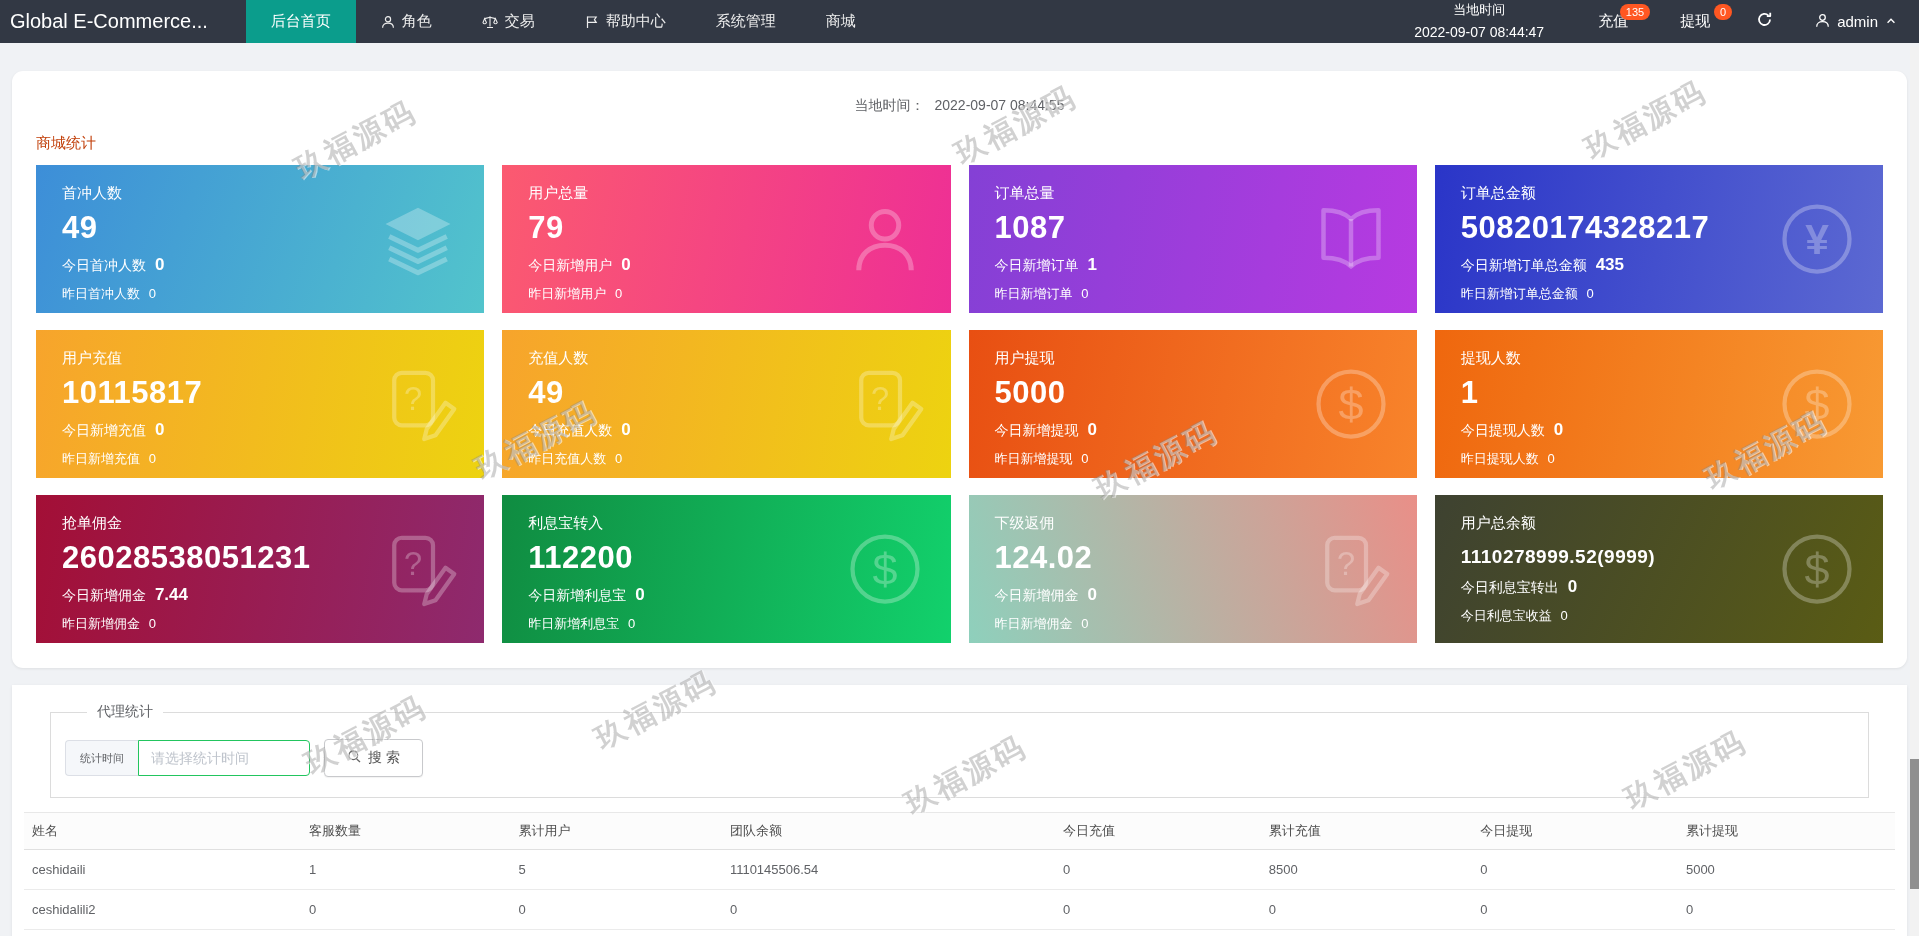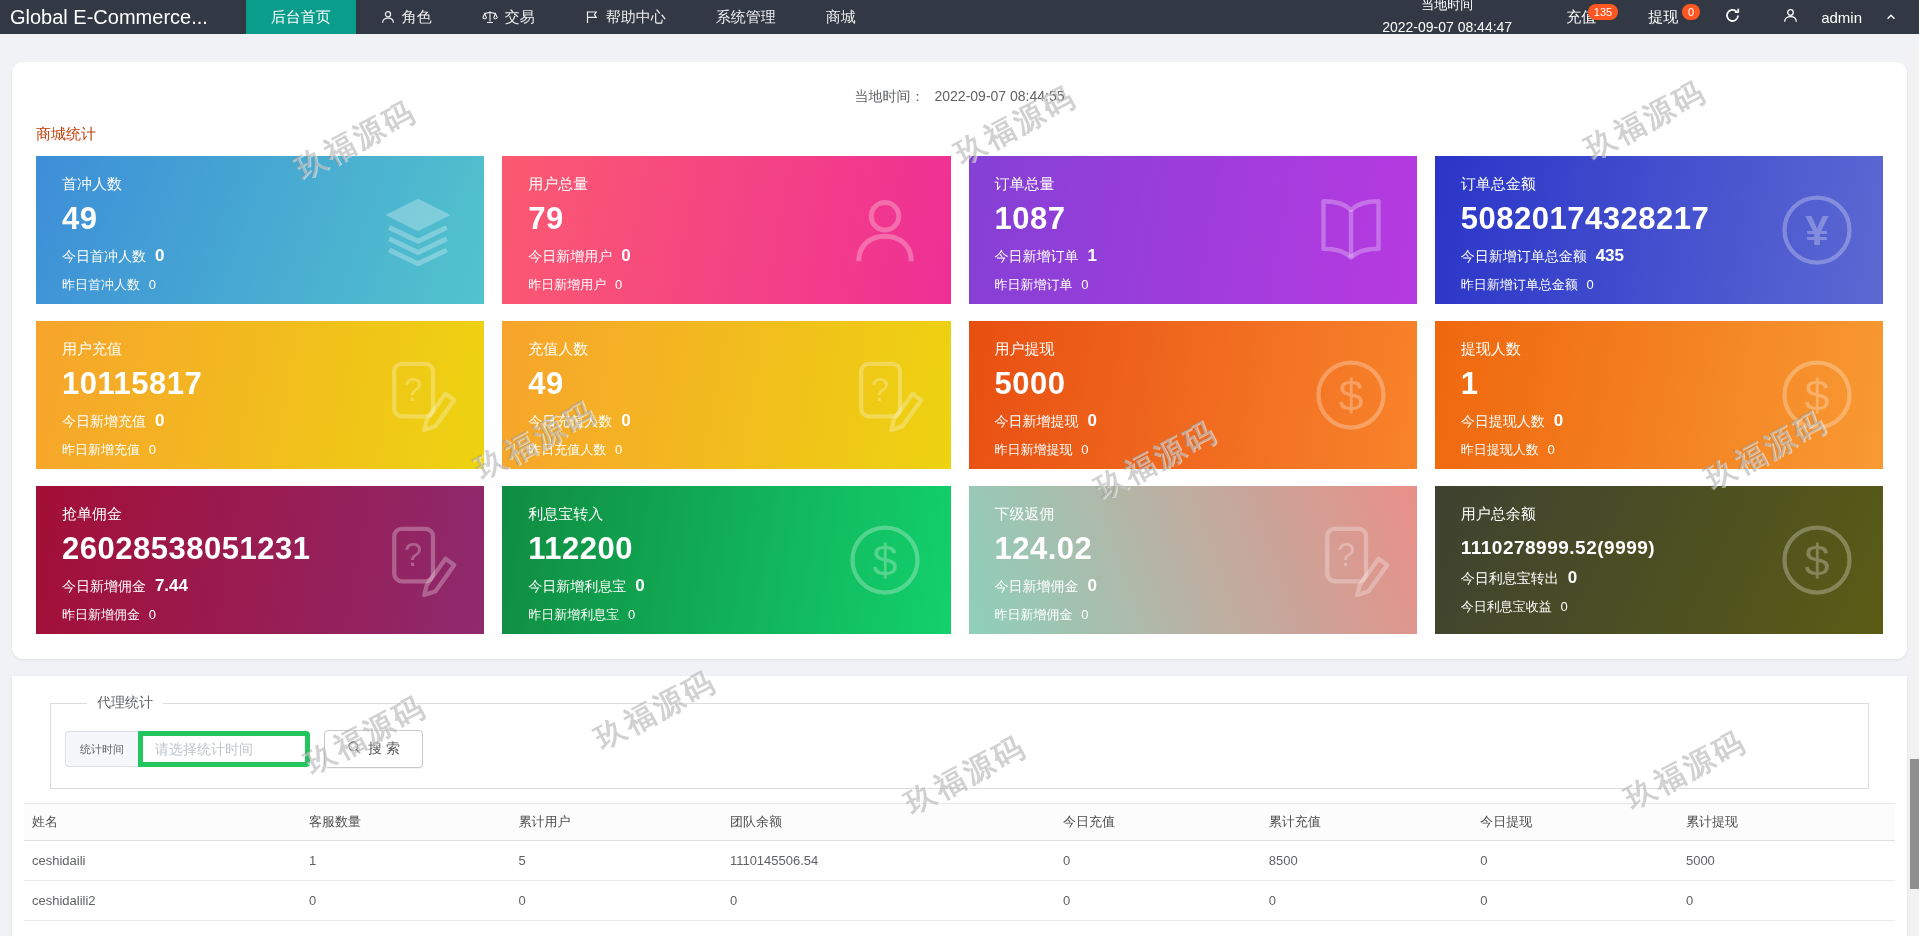--- a/index.html
+++ b/index.html
@@ -1,32 +1,32 @@
 <!DOCTYPE html>
 <html><head>
 <meta charset="utf-8">
 <style>
   * { box-sizing: border-box; margin: 0; padding: 0; }
   html,body { width:1919px; height:936px; overflow:hidden; }
   body { font-family:"Liberation Sans","DejaVu Sans",sans-serif; background:#f0f2f5; position:relative; }
 
   
-  .navbar { height:34px; background:#323844; display:flex; align-items:stretch; color:#fff; position:relative; z-index:5; }
+  .navbar { height:43px; background:#323844; display:flex; align-items:stretch; color:#fff; position:relative; z-index:5; }
   .brand { font-size:20px; color:#fff; display:flex; align-items:center; padding:0 14px 0 10px; white-space:nowrap; }
   .nav-menu { display:flex; align-items:stretch;padding-left:24px; }
   .nav-item { display:flex; align-items:center; gap:7px; padding:0 25px; font-size:15px; color:#ededed; cursor:pointer; }
   .nav-item.active { background:#0b9d8c; color:#fff; }
   .nav-item svg { display:block; }
   .nav-right { margin-left:auto; display:flex; align-items:center; }
   .time-block { text-align:center; padding:0 28px; font-size:13px; line-height:1.6; color:#fff; }
   .time-block .t2 { font-size:14px; }
   .nav-action { position:relative; padding:0 26px; font-size:15px; cursor:pointer; display:flex; align-items:center; height:100%; }
   .badge { position:absolute; top:4px; right:4px; background:#ff5722; color:#fff; font-size:11px; line-height:16px; padding:0 6px; border-radius:9px; min-width:10px; text-align:right; }
   .refresh-btn { padding:0 20px; display:flex; align-items:center; cursor:pointer; }
-  .user-menu { padding:0 22px; display:flex; align-items:center; gap:23px; font-size:15px; cursor:pointer; }
+  .user-menu { padding:0 22px; display:flex; align-items:center; gap:7px; font-size:15px; cursor:pointer; }
 
   
   .panel { background:#fff; margin:0 12px; box-shadow:0 1px 3px rgba(0,0,0,0.08); }
   .panel1 { margin-top:28px; padding:26px 0 25px;border-radius:11px; }
   .panel-time { text-align:center; font-size:14px; color:#606266; }
   .panel-time .tv { margin-left:10px; }
   .section-title { margin:19px 0 0 24px; font-size:15px; color:#c2410c; }
 
   .cards-grid { margin:12px 24px 0; display:grid; grid-template-columns:repeat(4,1fr); grid-auto-rows:148px; column-gap:18px; row-gap:17px; }
   .card { position:relative; overflow:hidden; color:#fff; padding:15px 26px; }
@@ -40,21 +40,21 @@
   .card-icon { position:absolute; right:26px; top:50%; transform:translateY(-50%); color:rgba(255,255,255,0.28); }
   .card-icon svg { width:80px; height:80px; display:block; }
 
   
   .panel2 { margin-top:17px; padding:18px 12px 0; height:300px; }
   fieldset.agent-box { border:1px solid #dcdcdc; margin:0 26px; padding:14px 14px 20px; }
   fieldset.agent-box legend { margin-left:22px; padding:0 10px; font-size:14px; color:#606266; }
   .filter-row { display:flex; align-items:center; margin-top:4px; }
   .input-group { display:flex; align-items:stretch; height:36px; }
   .input-label { background:#f5f7fa; border:1px solid #dcdfe6; border-right:none; border-radius:4px 0 0 4px; padding:0 14px; display:flex; align-items:center; font-size:11px; color:#606266; }
-  .input-group input { width:172px; border:5px solid #22c55e; border-radius:0 4px 4px 0; padding:0 12px; font-size:14px; color:#606266; outline:none; font-family:inherit; }
+  .input-group input { width:172px; border:1px solid #22c55e; border-radius:0 4px 4px 0; padding:0 12px; font-size:14px; color:#606266; outline:none; font-family:inherit; }
   .input-group input::placeholder { color:#bfc4cc; }
   .search-btn { margin-left:14px; height:38px; padding:0 22px; background:#fff; border:1px solid #c8c9cc; border-radius:4px; font-size:14px; color:#555; display:flex; align-items:center; gap:6px; cursor:pointer; box-shadow:0 1px 1px rgba(0,0,0,0.05); font-family:inherit; }
 
   table.agent-table { width:100%; border-collapse:collapse; margin-top:14px; font-size:13px; table-layout:fixed; }
   table.agent-table th { font-weight:400; color:#4d4d4d; text-align:left; padding:9px 8px; border-top:1px solid #e8e8e8; border-bottom:1px solid #e0e0e0; background:#fcfcfc; }
   table.agent-table td { color:#606266; padding:12px 8px; border-bottom:1px solid #ebebeb; }
 
   
   .wm { position:absolute; font-size:30px; font-weight:700; color:rgba(135,135,135,0.38); text-shadow:1px 1px 0 rgba(255,255,255,0.55); transform:rotate(-28deg); letter-spacing:3px; pointer-events:none; z-index:4; white-space:nowrap; }
 

